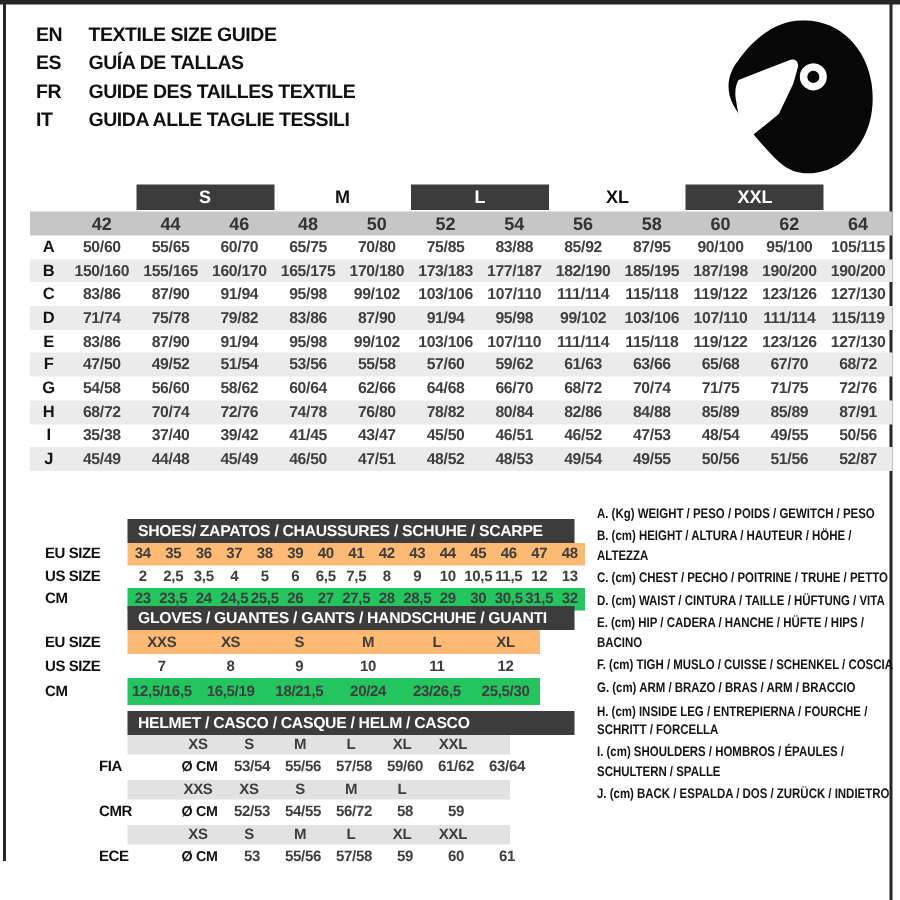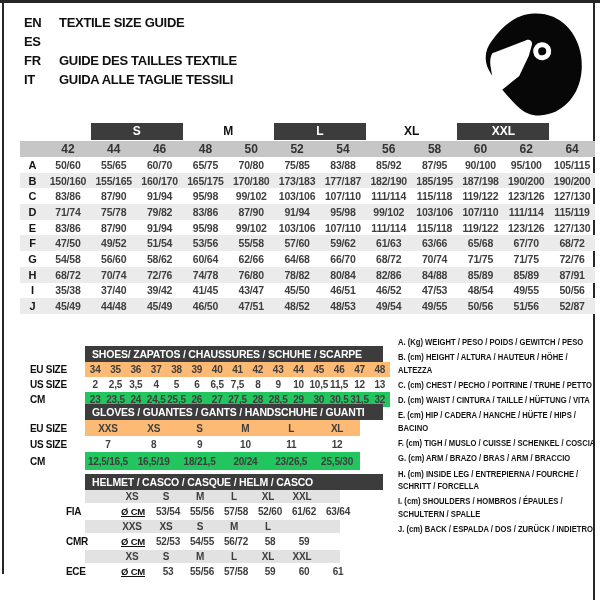--- a/index.html
+++ b/index.html
@@ -44,39 +44,40 @@
   #gloves .vals{grid-template-columns:repeat(6,1fr);margin-right:30px;}
   #gloves .srow{height:16px;}
   #gloves .srow.tall{height:18px;}
   
   #helmet-table{position:absolute;left:30px;top:474px;width:310px;}
   .hrow{display:grid;grid-template-columns:55px 1fr;align-items:center;}
   .hband-row{height:13px;}
   .hval-row{height:17px;margin-left:36px;}
   .hvals{display:grid;grid-template-columns:30px repeat(6,34px) 1fr;height:100%;align-items:center;}
   .hvals.banded{background:#e2e2e2;}
-  .ocm{text-align:left;font-size:9.5px;color:#101010;text-decoration:underline;}
+  .ocm{text-align:left;font-size:9.5px;color:#101010;}
   
   #legend{position:absolute;left:398px;top:336px;width:240px;transform:scaleX(0.83);transform-origin:left top;}
   .lg-item{font-size:9.2px;line-height:12.6px;margin-bottom:2.6px;color:#141414;}
 </style>
 </head>
 <body>
 
 <div class="frame-top"></div>
 <div class="frame-left"></div>
 <div class="frame-right"></div>
 
 <div id="langs">
     <div class="lang-row">
       <span class="lang-code">EN</span>
       <span class="lang-title">TEXTILE SIZE GUIDE</span>
     </div>
     <div class="lang-row">
       <span class="lang-code">ES</span>
+      <span class="lang-title">GUÍA DE TALLAS</span>
     </div>
     <div class="lang-row">
       <span class="lang-code">FR</span>
       <span class="lang-title">GUIDE DES TAILLES TEXTILE</span>
     </div>
     <div class="lang-row">
       <span class="lang-code">IT</span>
       <span class="lang-title">GUIDA ALLE TAGLIE TESSILI</span>
     </div>
   </div>
@@ -385,21 +386,21 @@
         <span></span>
       </div>
     </div>
     <div class="hrow hval-row">
       <span class="rlabel">FIA</span>
       <div class="hvals">
         <span class="vcell ocm">Ø CM</span>
         <span class="vcell">53/54</span>
         <span class="vcell">55/56</span>
         <span class="vcell">57/58</span>
-        <span class="vcell">52/60</span>
+        <span class="vcell">59/60</span>
         <span class="vcell">61/62</span>
         <span class="vcell">63/64</span>
         <span></span>
       </div>
     </div>
     <div class="hrow hband-row">
       <span class="rlabel"></span>
       <div class="hvals banded">
         <span></span>
         <span class="vcell">XXS</span>

